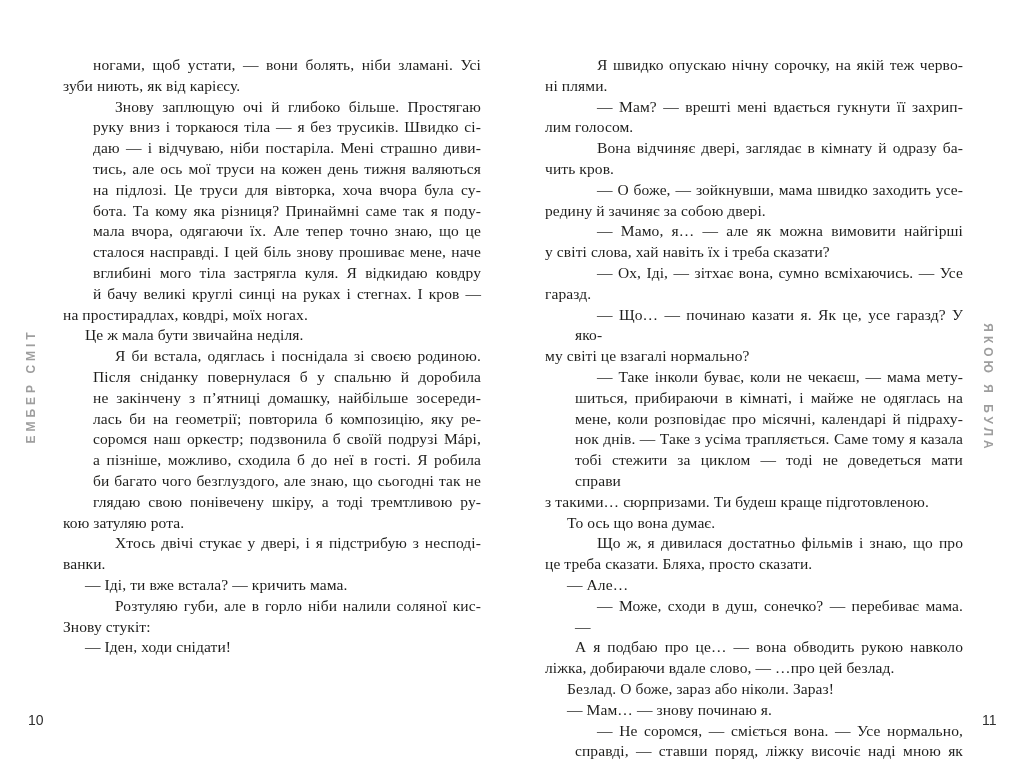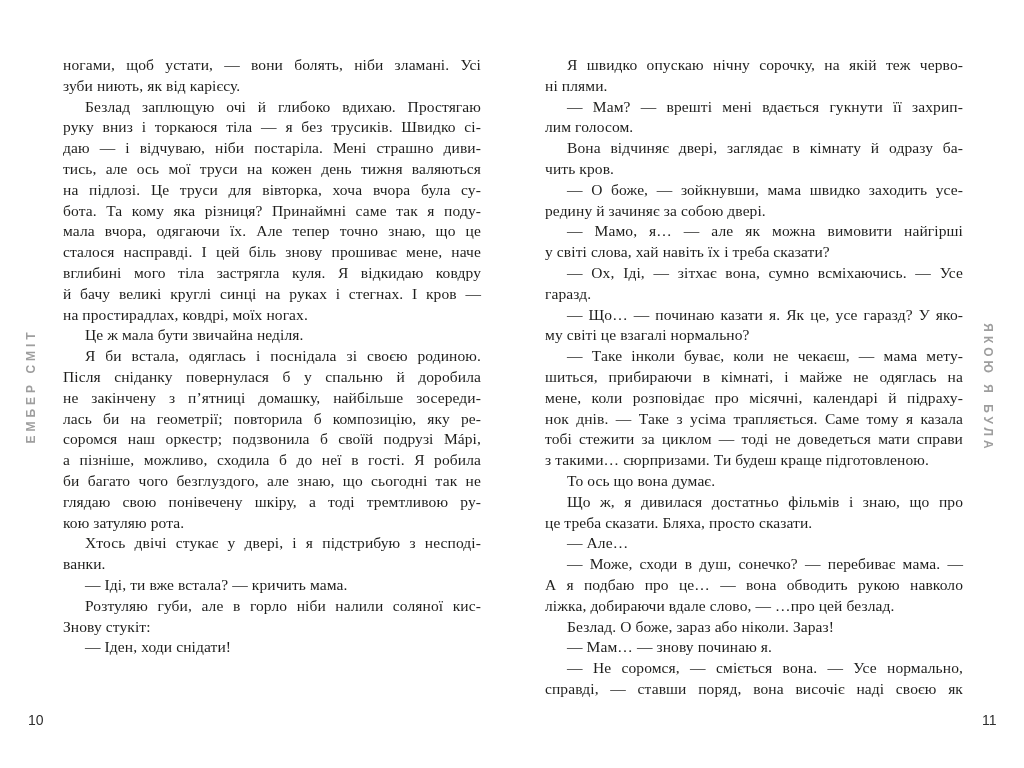--- a/index.html
+++ b/index.html
@@ -27,20 +27,21 @@
     font-size: 15.5px;
     line-height: 20.8px;
     letter-spacing: 0.1px;
   }
   .page-col.left  { left: 63px; }
   .page-col.right { left: 545px; }
   .line { text-align: left; }
   .line.j {
     text-align: justify;
     text-align-last: justify;
+    margin-left: 30px;
   }
   .line.ind { text-indent: 22px; }
   .spine-label {
     position: absolute;
     white-space: nowrap;
     font-family: "Liberation Sans", sans-serif;
     font-size: 12px;
     font-weight: 600;
     letter-spacing: 4px;
     color: #9e9e9e;
@@ -69,21 +70,21 @@
 </head>
 <body>
 
 <div class="book-spread">
 
   <div class="spine-label author">ЕМБЕР СМІТ</div>
 
   <div class="page-col left">
       <div class="line j">ногами, щоб устати, — вони болять, ніби зламані. Усі</div>
       <div class="line">зуби ниють, як від карієсу.</div>
-      <div class="line ind j">Безлад заплющую очі й глибоко вдихаю. Простягаю</div>
+      <div class="line ind j">Знову заплющую очі й глибоко більше. Простягаю</div>
       <div class="line j">руку вниз і торкаюся тіла — я без трусиків. Швидко сі-</div>
       <div class="line j">даю — і відчуваю, ніби постаріла. Мені страшно диви-</div>
       <div class="line j">тись, але ось мої труси на кожен день тижня валяються</div>
       <div class="line j">на підлозі. Це труси для вівторка, хоча вчора була су-</div>
       <div class="line j">бота. Та кому яка різниця? Принаймні саме так я поду-</div>
       <div class="line j">мала вчора, одягаючи їх. Але тепер точно знаю, що це</div>
       <div class="line j">сталося насправді. І цей біль знову прошиває мене, наче</div>
       <div class="line j">вглибині мого тіла застрягла куля. Я відкидаю ковдру</div>
       <div class="line j">й бачу великі круглі синці на руках і стегнах. І кров —</div>
       <div class="line">на простирадлах, ковдрі, моїх ногах.</div>
@@ -129,21 +130,21 @@
       <div class="line ind">То ось що вона думає.</div>
       <div class="line ind j">Що ж, я дивилася достатньо фільмів і знаю, що про</div>
       <div class="line">це треба сказати. Бляха, просто сказати.</div>
       <div class="line ind">— Але…</div>
       <div class="line ind j">— Може, сходи в душ, сонечко? — перебиває мама. —</div>
       <div class="line j">А я подбаю про це… — вона обводить рукою навколо</div>
       <div class="line">ліжка, добираючи вдале слово, — …про цей безлад.</div>
       <div class="line ind">Безлад. О боже, зараз або ніколи. Зараз!</div>
       <div class="line ind">— Мам… — знову починаю я.</div>
       <div class="line ind j">— Не соромся, — сміється вона. — Усе нормально,</div>
-      <div class="line j">справді, — ставши поряд, вона височіє наді своєю як</div>
+      <div class="line j">справді, — ставши поряд, ліжку височіє наді мною як</div>
     </div>
 
   <div class="spine-label title">ЯКОЮ Я БУЛА</div>
 
   <div class="page-number left">10</div>
 
   <div class="page-number right">11</div>
 
 </div>
 

